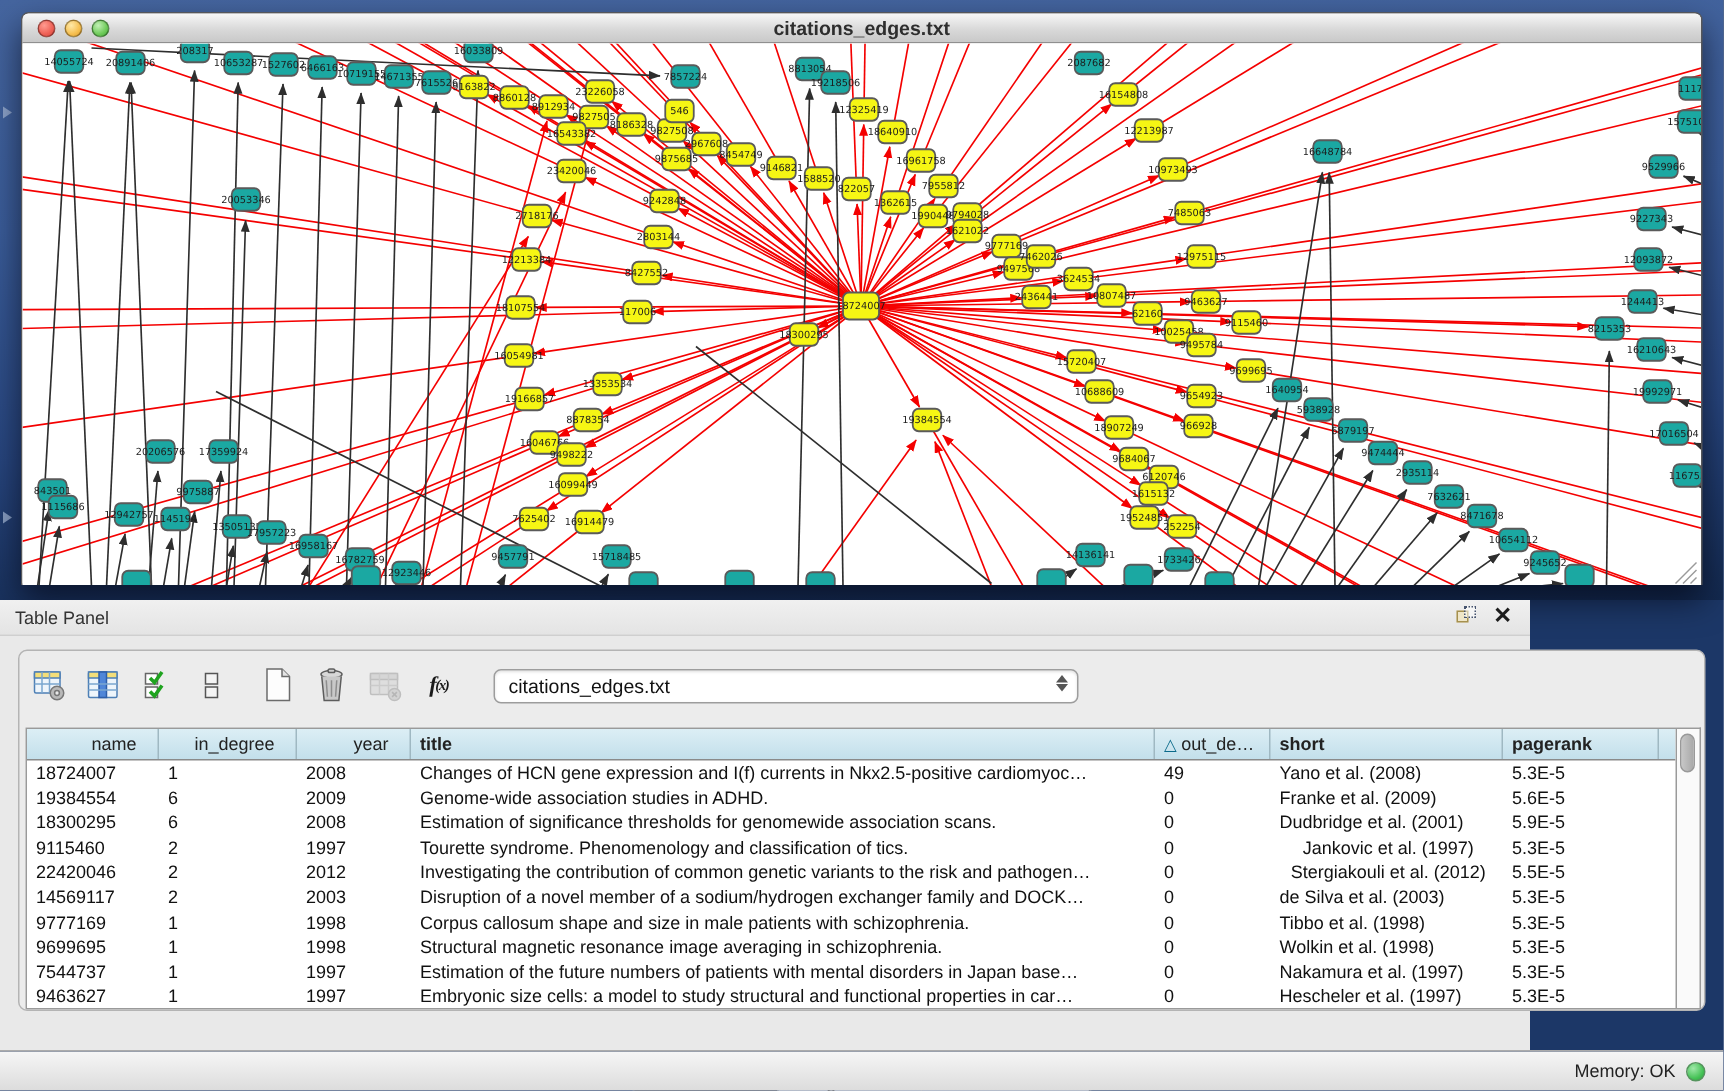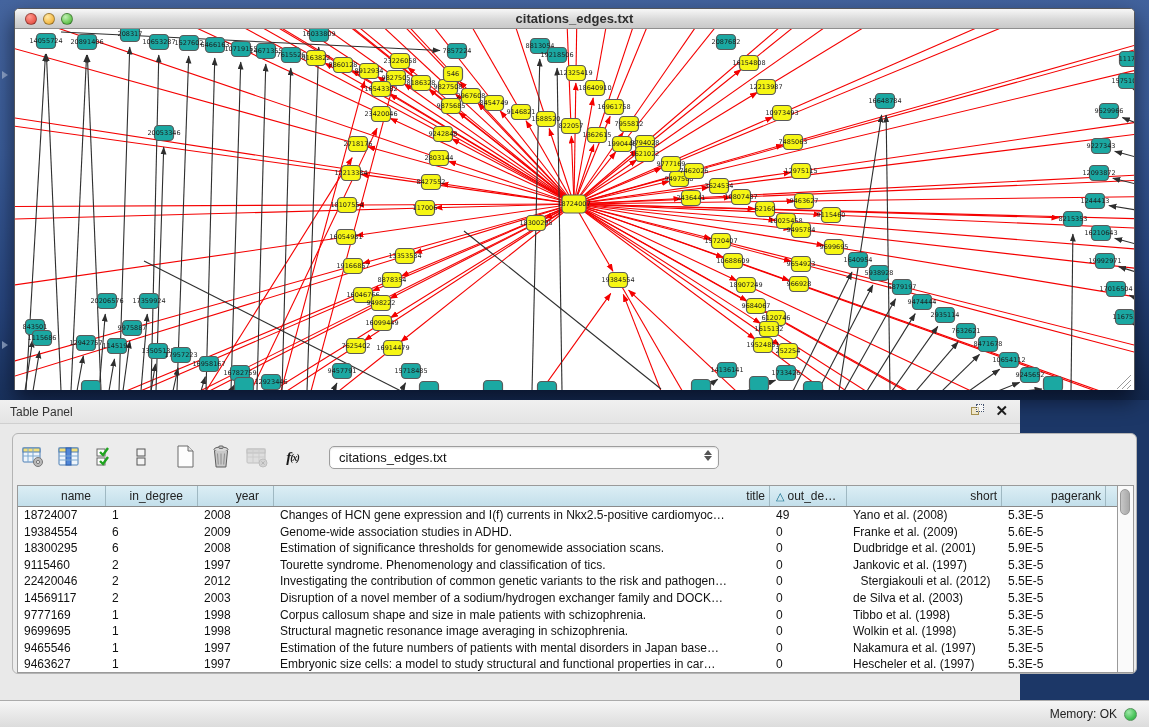--- a/index.html
+++ b/index.html
@@ -54,21 +54,21 @@
   .dropdown .stepper .up { border-bottom:5px solid #555; }
   .dropdown .stepper .dn { border-top:5px solid #555; }
 
   .grid-area { position:absolute; left:4px; top:51px; width:1117px; height:188px; display:flex; }
   .grid { flex:1; border:1px solid #9a9a9a; background:#fff; overflow:hidden; }
   .grow { display:flex; height:16.6px; }
   .grow.head { height:21px; background:linear-gradient(#dceef5,#c3dfeb); border-bottom:1px solid #8a8a8a; }
   .gcell { font-size:12px; color:#111; padding:1px 4px 0 6px; white-space:nowrap; overflow:hidden; }
   .grow.head .gcell { border-right:1px solid #9fb8c2; padding-top:3px; color:#222; }
   .grow.head .gcell.ra { text-align:right; padding-right:14px; }
-  .grow.head .gcell.ce { text-align:right; }
+  .grow.head .gcell.ce { text-align:left;font-weight:bold; }
   .sort-tri { color:#0b6a8a; font-size:11px; margin-right:3px; }
   .vscroll { width:16px; background:#fafafa; border:1px solid #9a9a9a; border-left:none; position:relative; }
   .vscroll .thumb { position:absolute; left:2px; top:3px; width:10px; height:26px; border-radius:5px;
     background:linear-gradient(90deg,#c7c7c7,#a9a9a9); border:1px solid #999; }
 
   .tabbar { position:absolute; left:0; top:276px; width:100%; display:flex; justify-content:center; }
   .seg { display:flex; border:1px solid #8d8d8d; border-radius:5px; overflow:hidden; height:21px;
     box-shadow:0 1px 1px rgba(255,255,255,.7); }
   .seg .tab { padding:0 16px; font-size:12.5px; line-height:20px; background:#fcfcfc; color:#161616; border-right:1px solid #b9b9b9; }
   .seg .tab:last-child { border-right:none; }
@@ -690,21 +690,21 @@
                 <div class="gcell" style="width: 77px; flex: 0 0 auto;">0</div>
                 <div class="gcell" style="width: 155px; flex: 0 0 auto;">Dudbridge et al. (2001)</div>
                 <div class="gcell" style="width: 104px; flex: 0 0 auto;">5.9E-5</div>
               </div>
               <div class="grow">
                 <div class="gcell" style="width: 88px; flex: 0 0 auto;">9115460</div>
                 <div class="gcell" style="width: 92px; flex: 0 0 auto;">2</div>
                 <div class="gcell" style="width: 76px; flex: 0 0 auto;">1997</div>
                 <div class="gcell" style="width: 496px; flex: 0 0 auto;">Tourette syndrome. Phenomenology and classification of tics.</div>
                 <div class="gcell" style="width: 77px; flex: 0 0 auto;">0</div>
-                <div class="gcell" style="width: 155px; flex: 0 0 auto;">Jankovic et al. (1997)</div>
+                <div class="gcell" style="width: 155px; flex: 0 0 auto; text-align: center;">Jankovic et al. (1997)</div>
                 <div class="gcell" style="width: 104px; flex: 0 0 auto;">5.3E-5</div>
               </div>
               <div class="grow">
                 <div class="gcell" style="width: 88px; flex: 0 0 auto;">22420046</div>
                 <div class="gcell" style="width: 92px; flex: 0 0 auto;">2</div>
                 <div class="gcell" style="width: 76px; flex: 0 0 auto;">2012</div>
                 <div class="gcell" style="width: 496px; flex: 0 0 auto;">Investigating the contribution of common genetic variants to the risk and pathogen…</div>
                 <div class="gcell" style="width: 77px; flex: 0 0 auto;">0</div>
                 <div class="gcell" style="width: 155px; flex: 0 0 auto; text-align: center;">Stergiakouli et al. (2012)</div>
                 <div class="gcell" style="width: 104px; flex: 0 0 auto;">5.5E-5</div>
@@ -730,21 +730,21 @@
               <div class="grow">
                 <div class="gcell" style="width: 88px; flex: 0 0 auto;">9699695</div>
                 <div class="gcell" style="width: 92px; flex: 0 0 auto;">1</div>
                 <div class="gcell" style="width: 76px; flex: 0 0 auto;">1998</div>
                 <div class="gcell" style="width: 496px; flex: 0 0 auto;">Structural magnetic resonance image averaging in schizophrenia.</div>
                 <div class="gcell" style="width: 77px; flex: 0 0 auto;">0</div>
                 <div class="gcell" style="width: 155px; flex: 0 0 auto;">Wolkin et al. (1998)</div>
                 <div class="gcell" style="width: 104px; flex: 0 0 auto;">5.3E-5</div>
               </div>
               <div class="grow">
-                <div class="gcell" style="width: 88px; flex: 0 0 auto;">9465546</div>
+                <div class="gcell" style="width: 88px; flex: 0 0 auto;">7544737</div>
                 <div class="gcell" style="width: 92px; flex: 0 0 auto;">1</div>
                 <div class="gcell" style="width: 76px; flex: 0 0 auto;">1997</div>
                 <div class="gcell" style="width: 496px; flex: 0 0 auto;">Estimation of the future numbers of patients with mental disorders in Japan base…</div>
                 <div class="gcell" style="width: 77px; flex: 0 0 auto;">0</div>
                 <div class="gcell" style="width: 155px; flex: 0 0 auto;">Nakamura et al. (1997)</div>
                 <div class="gcell" style="width: 104px; flex: 0 0 auto;">5.3E-5</div>
               </div>
               <div class="grow">
                 <div class="gcell" style="width: 88px; flex: 0 0 auto;">9463627</div>
                 <div class="gcell" style="width: 92px; flex: 0 0 auto;">1</div>

